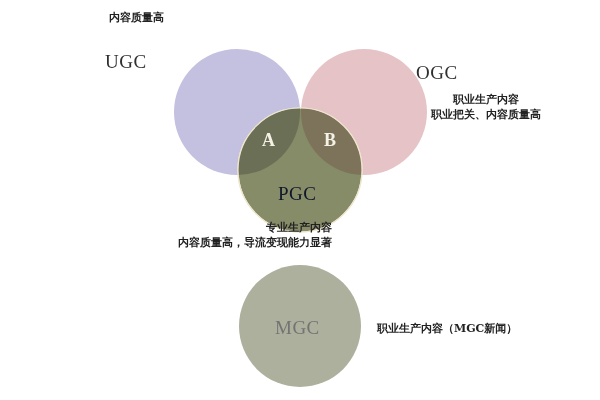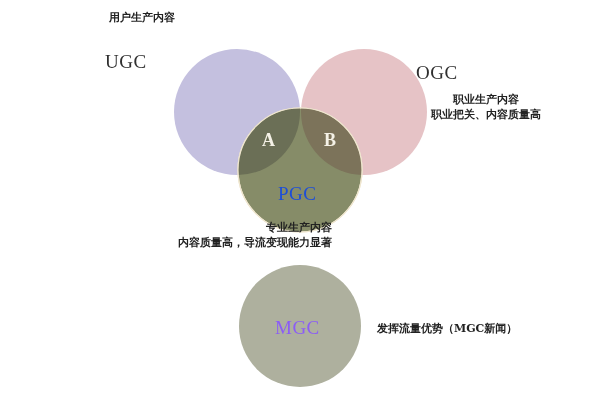--- a/index.html
+++ b/index.html
@@ -67,39 +67,39 @@
 
     <circle cx="300" cy="170" r="62" fill="none" stroke="#efe6cf" stroke-width="1.2"></circle>
 
     <circle cx="300" cy="326" r="61" fill="#aeb09e"></circle>
   </svg>
 
   <div class="label-big" style="left:105px; top:52px;">UGC</div>
 
   <div class="label-big" style="left:416px; top:63px;">OGC</div>
 
-  <div class="label-big" style="left:278px; top:184px; color:#1d4ed8;">PGC</div>
+  <div class="label-big" style="left:278px; top:184px; color:#0f172a;">PGC</div>
 
-  <div class="label-big" style="left:275px; top:318px; color:#8b5cf6;">MGC</div>
+  <div class="label-big" style="left:275px; top:318px; color:#737373;">MGC</div>
 
   <div class="label-big" style="left:262px; top:131px; font-weight:bold; font-size:18px; color:#f4f1e6;">A</div>
 
   <div class="label-big" style="left:324px; top:131px; font-weight:bold; font-size:18px; color:#f4f1e6;">B</div>
 
   <div class="desc" style="left:109px; top:10px;">
-    <span class="line">用户生产内容</span>
+    <span class="line">内容质量高</span>
   </div>
 
   <div class="desc" style="left:431px; top:92px;text-align:center;">
     <span class="line">职业生产内容</span>
     <span class="line">职业把关、内容质量高</span>
   </div>
 
   <div class="desc" style="left:178px; top:220px;text-align:right;">
     <span class="line">专业生产内容</span>
     <span class="line">内容质量高，导流变现能力显著</span>
   </div>
 
   <div class="desc" style="left:377px; top:321px;">
-    <span class="line">发挥流量优势（MGC新闻）</span>
+    <span class="line">职业生产内容（MGC新闻）</span>
   </div>
 
 </div>
 
 </body></html>

